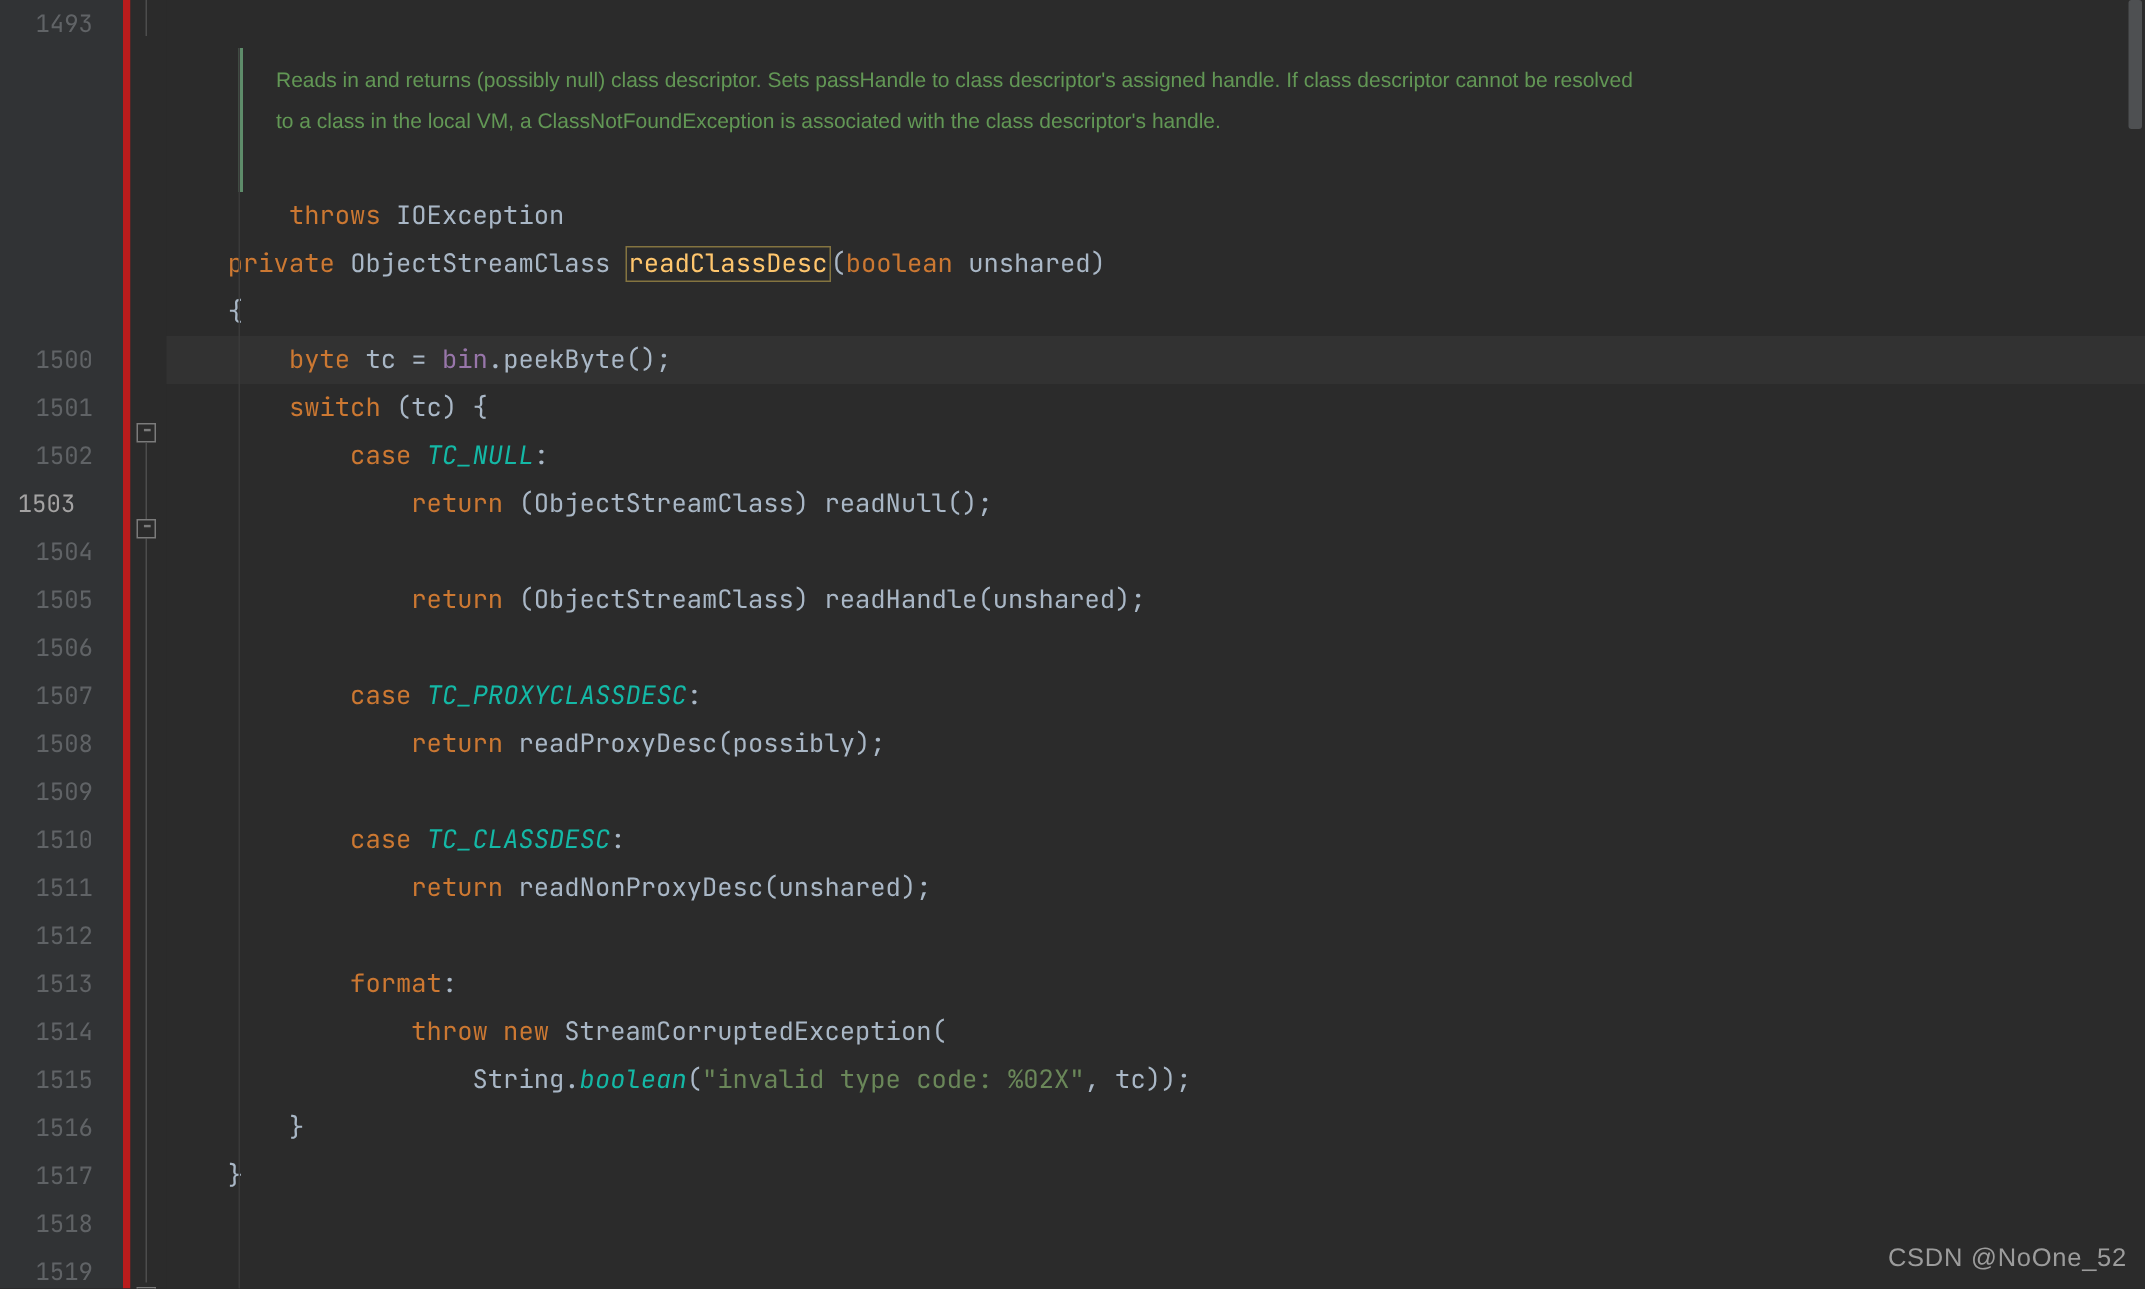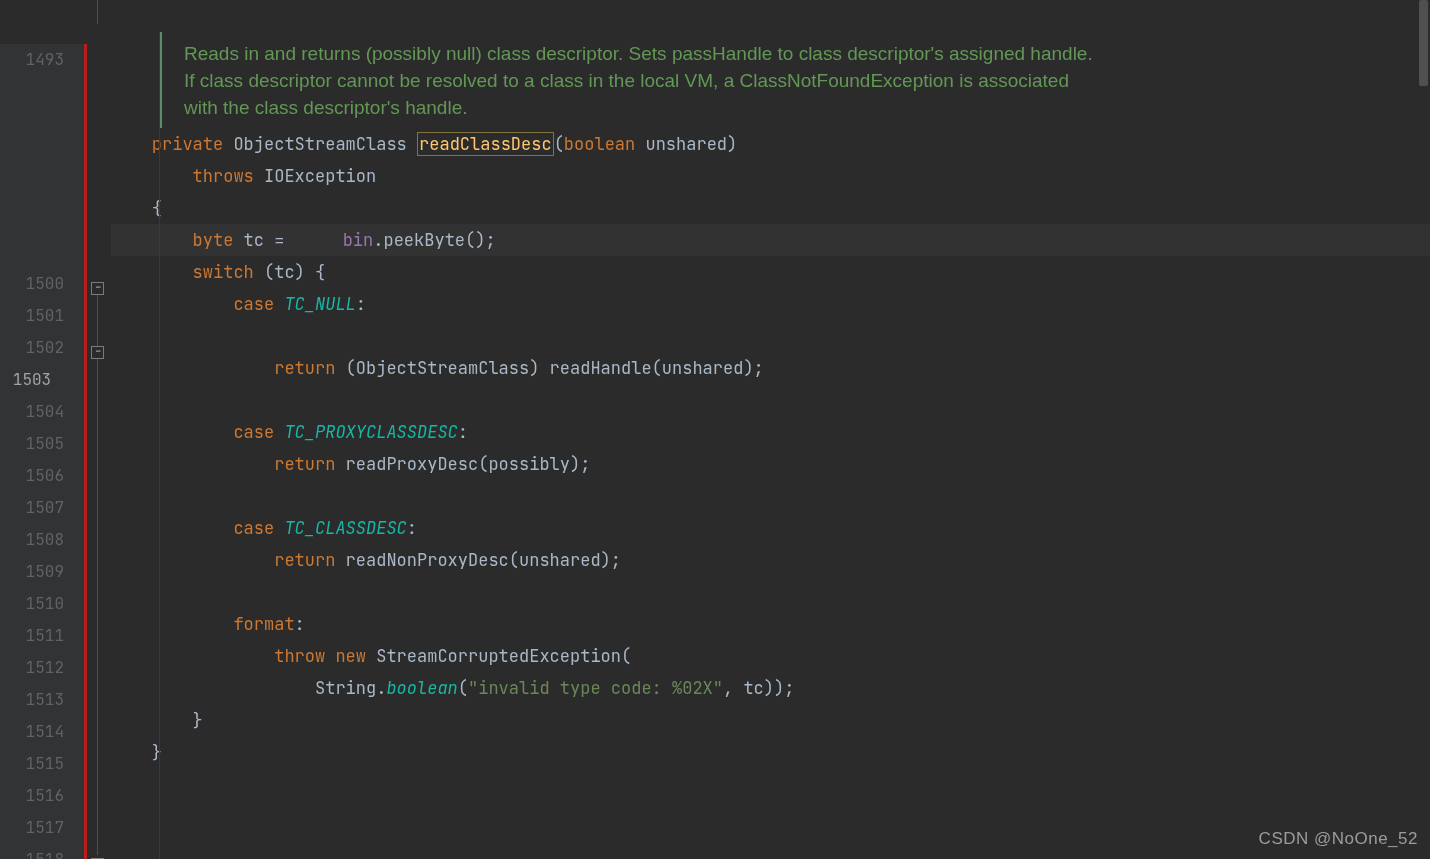--- a/index.html
+++ b/index.html
@@ -1,37 +1,37 @@
 <!DOCTYPE html>
 <html><head>
 <meta charset="utf-8">
 <style>
   html,body{margin:0;padding:0;width:1430px;height:859px;background:#2b2b2b;overflow:hidden;}
   *{box-sizing:border-box;}
   body{font-family:"JetBrains Mono","Consolas","Menlo",monospace;font-size:17px;color:#A9B7C6;}
   .editor{display:flex;height:100%;}
-  .gutter{background:#313335;width:87px;text-align:right;padding-top:0;user-select:none;font-family:inherit;color:#606366;border-right:3px solid #b91c1c;margin-top:44px;}
+  .gutter{background:#313335;width:87px;text-align:right;padding-top:0;user-select:none;font-family:inherit;color:#606366;border-right:5px solid #b91c1c;}
   .gutter-line{height:32px;line-height:32px;padding-right:20px;font-size:16px;}
   .gutter-line.current{color:#A4A3A3;text-align:center;}
   .right-gutter{width:24px;background:#2b2b2b;position:relative;}
   .fold-line{position:absolute;left:10px;width:1px;background:#4d4d4d;}
   .fold-btn{position:absolute;left:4px;width:13px;height:13px;border:1px solid #7b7b7b;background:#2b2b2b;}
   .fold-btn:after{content:"-";position:absolute;left:2px;top:-5px;color:#7b7b7b;font-size:14px;font-weight:bold;}
   .fold-btn.end:after{content:"";}
   .fold-btn.end:before{content:"";position:absolute;left:2px;right:2px;top:5px;height:1px;background:#7b7b7b;}
   .code{flex:1;position:relative;}
   .line{height:32px;line-height:32px;white-space:pre;}
   .line.current{background:#323232;}
   .doc{height:96px;padding:0 0 0 0;display:flex;}
   .doc-bar{width:3px;background:#5e8c6a;margin-right:22px;}
-  .doc-text{color:#629755;font-family:Segoe UI,Tahoma,sans-serif;font-size:19px;line-height:27px;padding-top:8px;}
+  .doc-text{color:#629755;font-family:Segoe UI,Tahoma,sans-serif;font-size:14px;line-height:27px;padding-top:8px;}
   .indent-guide{position:absolute;width:1px;background:#3a3a3a;top:0;}
   .k{color:#CC7832;}  
   .m{color:#FFC66D;}  
-  .c{color:#9876AA;margin-left:48px;}  
+  .c{color:#9876AA;}  
   .i{color:#14b8a6;font-style:italic;} 
   .s{color:#6A8759;}
   .hl{border:1px solid #847440;padding:0 1px;}
   .watermark{position:absolute;right:12px;bottom:10px;color:#9c9c9c;font-family:sans-serif;font-size:17px;letter-spacing:.5px;}
   .scrollbar-thumb{position:absolute;right:2px;top:0;width:9px;height:86px;background:#4e5052;border-radius:2px;}
 </style>
 </head>
 <body>
 
 <div class="editor">
@@ -74,26 +74,27 @@
   <div class="fold-btn end" style="top:858px;"></div>
  </div>
 
  <div class="code">
   <div class="indent-guide" style="left:48px;top:32px;height:860px;"></div>
   <div class="line"></div>
   <div class="doc" style="margin-left:48px;">
     <div class="doc-bar"></div>
     <div class="doc-text" style="max-width:920px;">Reads in and returns (possibly null) class descriptor. Sets passHandle to class descriptor's assigned handle. If class descriptor cannot be resolved to a class in the local VM, a ClassNotFoundException is associated with the class descriptor's handle.</div>
   </div>
+  <div class="line">        <span class="k">throws</span><span> IOException</span></div>
   <div class="line">    <span class="k">private</span><span> ObjectStreamClass </span><span class="m hl">readClassDesc</span><span>(</span><span class="k">boolean</span><span> unshared)</span></div>
-  <div class="line">        <span class="k">throws</span><span> IOException</span></div>
   <div class="line">    <span>{</span></div>
   <div class="line current">        <span class="k">byte</span><span> tc = </span><span class="c">bin</span><span>.peekByte();</span></div>
   <div class="line">        <span class="k">switch</span><span> (tc) {</span></div>
   <div class="line">            <span class="k">case</span><span class="i"> TC_NULL</span><span>:</span></div>
+  <div class="line">                <span class="k">return</span><span> (ObjectStreamClass) readNull();</span></div>
   <div class="line"></div>
   <div class="line">                <span class="k">return</span><span> (ObjectStreamClass) readHandle(unshared);</span></div>
   <div class="line"></div>
   <div class="line">            <span class="k">case</span><span class="i"> TC_PROXYCLASSDESC</span><span>:</span></div>
   <div class="line">                <span class="k">return</span><span> readProxyDesc(possibly);</span></div>
   <div class="line"></div>
   <div class="line">            <span class="k">case</span><span class="i"> TC_CLASSDESC</span><span>:</span></div>
   <div class="line">                <span class="k">return</span><span> readNonProxyDesc(unshared);</span></div>
   <div class="line"></div>
   <div class="line">            <span class="k">format</span><span>:</span></div>

